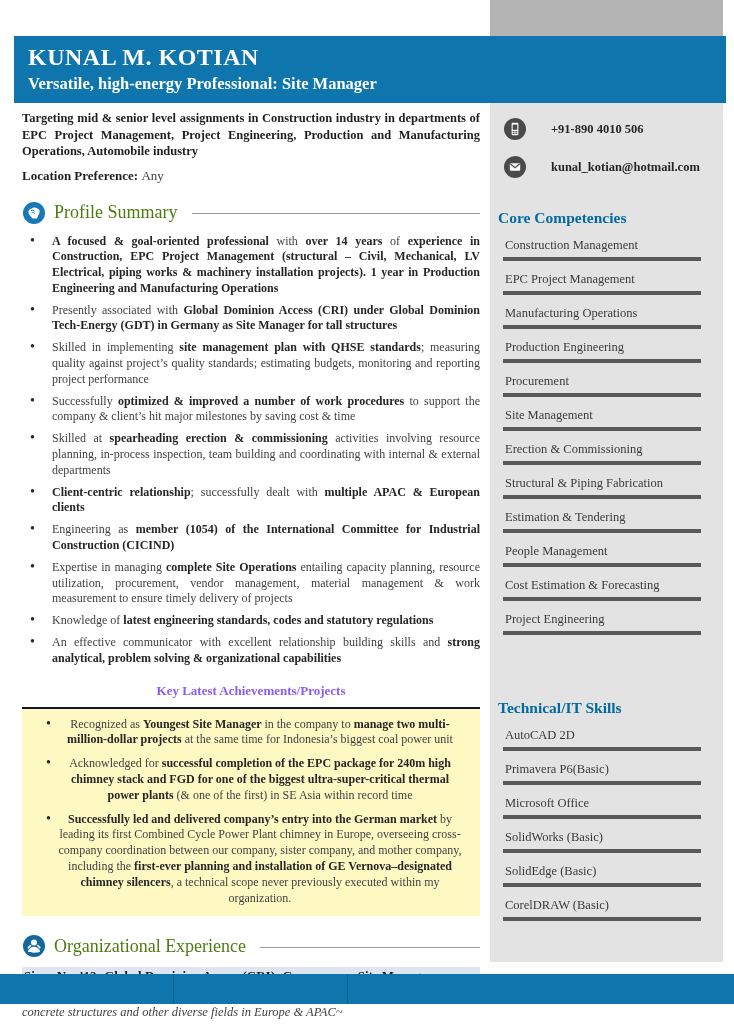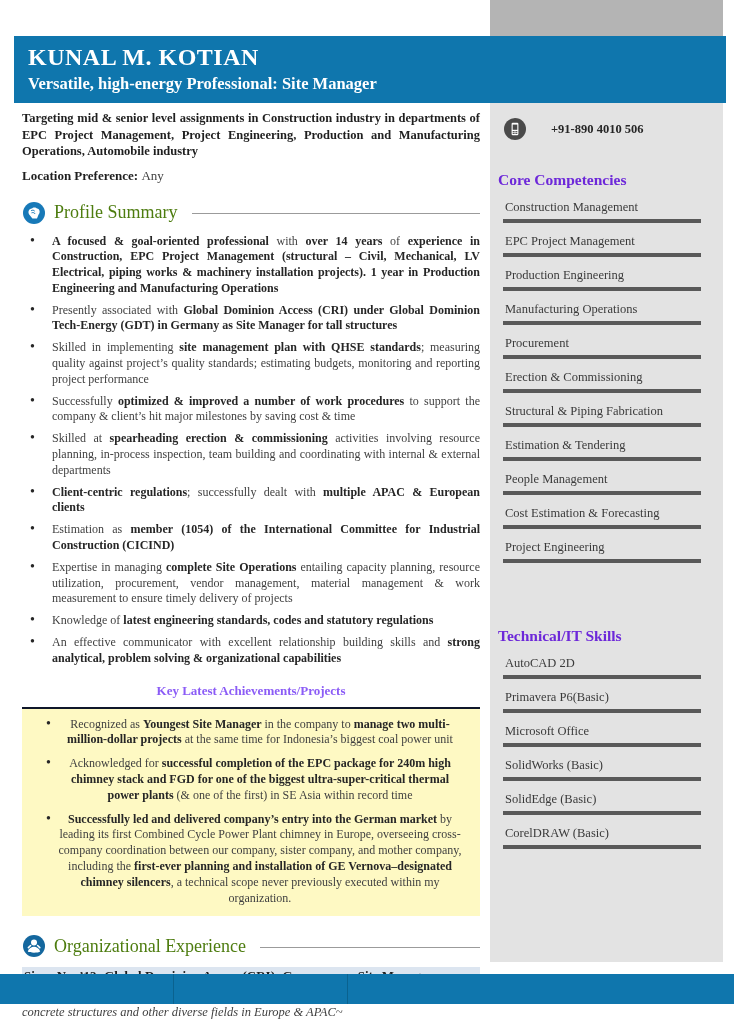--- a/index.html
+++ b/index.html
@@ -66,21 +66,21 @@
   .company-desc { margin-top:2px; font-size:12.5px; font-style:italic; text-align:justify; line-height:16px; }
 
   
   .sidebar {
     position:absolute; left:490px; top:103px; width:233px; height:859px;
     background:#e3e3e3; padding:14px 13px 6px 13px;
   }
   .contact-row { display:flex; align-items:center; margin-bottom:14px; }
   .contact-row .c-icon { width:24px; height:24px; flex:0 0 24px; }
   .contact-row .c-text { margin-left:24px; font-size:12.5px; font-weight:bold; color:#262626; }
-  .side-heading { font-size:15.5px; font-weight:bold; color:#6d28d9; margin-top:30px; margin-left:-5px; }
+  .side-heading { font-size:15.5px; font-weight:bold; color:#0369a1; margin-top:30px; margin-left:-5px; }
   .side-heading.second { margin-top:64px; }
   ul.skill-list { list-style:none; margin-top:8px;font-family:Liberation Serif, serif; }
   ul.skill-list li {
     width:198px; font-size:12.5px; color:#3a3a3a; line-height:15px;
     padding:3px 0 4px 2px; border-bottom:4px solid #595959; margin-bottom:8px;
   }
 
   
   .bottom-band { position:absolute; left:0; top:974px; width:734px; height:30px; background:#0f76ad; display:flex; }
   .bottom-band .cell { height:100%; border-right:1.5px solid #0a628f; }
@@ -115,22 +115,22 @@
     <span class="s-title">Profile Summary</span>
     <span class="s-rule"></span>
   </div>
 
   <ul class="profile-list">
       <li><b>A focused &amp; goal-oriented professional </b><span>with </span><b>over 14 years </b><span>of </span><b>experience in Construction, EPC Project Management (structural – Civil, Mechanical, LV Electrical, piping works &amp; machinery installation projects). 1 year in Production Engineering and Manufacturing Operations</b></li>
       <li><span>Presently associated with </span><b>Global Dominion Access (CRI) under Global Dominion Tech-Energy (GDT) in Germany as Site Manager for tall structures</b></li>
       <li><span>Skilled in implementing </span><b>site management plan with QHSE standards</b><span>; measuring quality against project’s quality standards; estimating budgets, monitoring and reporting project performance</span></li>
       <li><span>Successfully </span><b>optimized &amp; improved a number of work procedures </b><span>to support the company &amp; client’s hit major milestones by saving cost &amp; time</span></li>
       <li><span>Skilled at </span><b>spearheading erection &amp; commissioning </b><span>activities involving resource planning, in-process inspection, team building and coordinating with internal &amp; external departments</span></li>
-      <li><b>Client-centric regulations</b><span>; successfully dealt with </span><b>multiple APAC &amp; European clients</b></li>
-      <li><span>Estimation as </span><b>member (1054) of the International Committee for Industrial Construction (CICIND)</b></li>
+      <li><b>Client-centric relationship</b><span>; successfully dealt with </span><b>multiple APAC &amp; European clients</b></li>
+      <li><span>Engineering as </span><b>member (1054) of the International Committee for Industrial Construction (CICIND)</b></li>
       <li><span>Expertise in managing </span><b>complete Site Operations </b><span>entailing capacity planning, resource utilization, procurement, vendor management, material management &amp; work measurement to ensure timely delivery of projects</span></li>
       <li><span>Knowledge of </span><b>latest engineering standards, codes and statutory regulations</b></li>
       <li><span>An effective communicator with excellent relationship building skills and </span><b>strong analytical, problem solving &amp; organizational capabilities</b></li>
     </ul>
 
   <div class="ach-title">Key Latest Achievements/Projects</div>
   <div class="ach-box">
     <ul class="ach-list">
         <li><span>Recognized as </span><b>Youngest Site Manager </b><span>in the company to </span><b>manage two multi-million-dollar projects </b><span>at the same time for Indonesia’s biggest coal power unit</span></li>
         <li><span>Acknowledged for </span><b>successful completion of the EPC package for 240m high chimney stack and FGD for one of the biggest ultra-super-critical thermal power plants </b><span>(&amp; one of the first) in SE Asia within record time</span></li>
@@ -167,28 +167,39 @@
         <rect x="11.4" y="14" width="1.2" height="1.2" fill="#4a4a4a"></rect>
         <rect x="13.1" y="14" width="1.2" height="1.2" fill="#4a4a4a"></rect>
         <rect x="9.7" y="15.8" width="1.2" height="1.2" fill="#4a4a4a"></rect>
         <rect x="11.4" y="15.8" width="1.2" height="1.2" fill="#4a4a4a"></rect>
         <rect x="13.1" y="15.8" width="1.2" height="1.2" fill="#4a4a4a"></rect>
       </svg>
     </span>
     <span class="c-text">+91-890 4010 506</span>
   </div>
 
+  <div class="contact-row">
+    <span class="c-icon">
+      <svg viewBox="0 0 24 24" width="24" height="24">
+        <circle cx="12" cy="12" r="11" fill="#4a4a4a"></circle>
+        <rect x="6.8" y="8.3" width="10.4" height="7.4" rx="0.8" fill="#fff"></rect>
+        <path d="M7.2 8.8l4.8 4 4.8-4" stroke="#4a4a4a" stroke-width="1.2" fill="none"></path>
+      </svg>
+    </span>
+    <span class="c-text">kunal_kotian@hotmail.com</span>
+  </div>
 
   <div class="side-heading">Core Competencies</div>
   <ul class="skill-list">
       <li>Construction Management</li>
       <li>EPC Project Management</li>
+      <li>Manufacturing Operations</li>
       <li>Production Engineering</li>
-      <li>Manufacturing Operations</li>
       <li>Procurement</li>
+      <li>Site Management</li>
       <li>Erection &amp; Commissioning</li>
       <li>Structural &amp; Piping Fabrication</li>
       <li>Estimation &amp; Tendering</li>
       <li>People Management</li>
       <li>Cost Estimation &amp; Forecasting</li>
       <li>Project Engineering</li>
     </ul>
 
   <div class="side-heading second">Technical/IT Skills</div>
   <ul class="skill-list">

